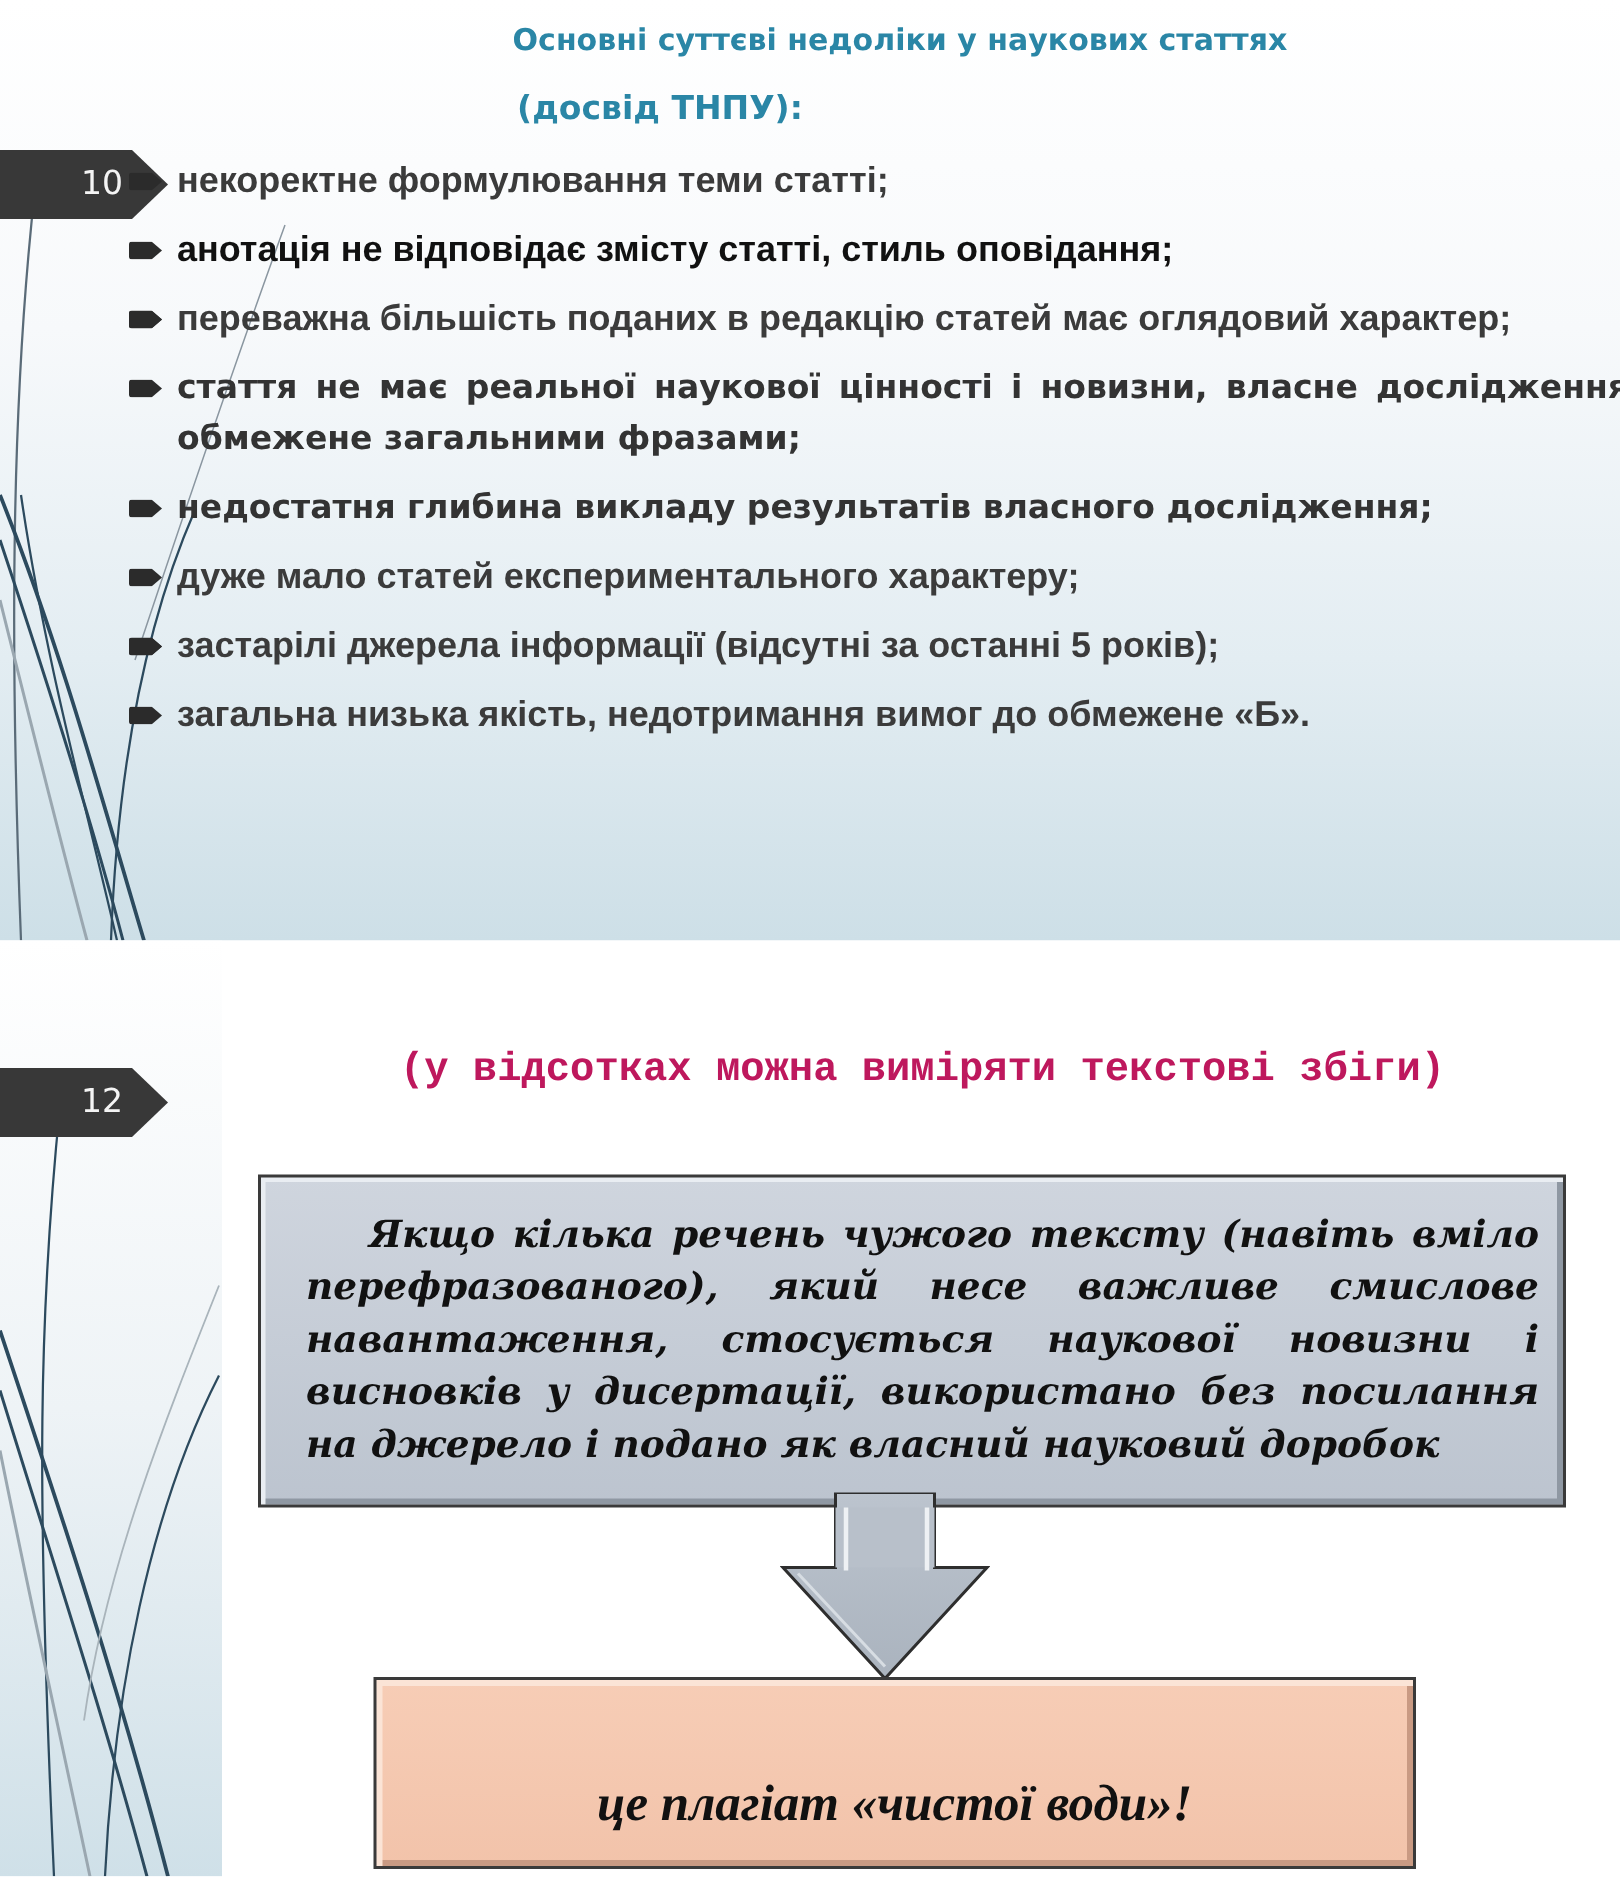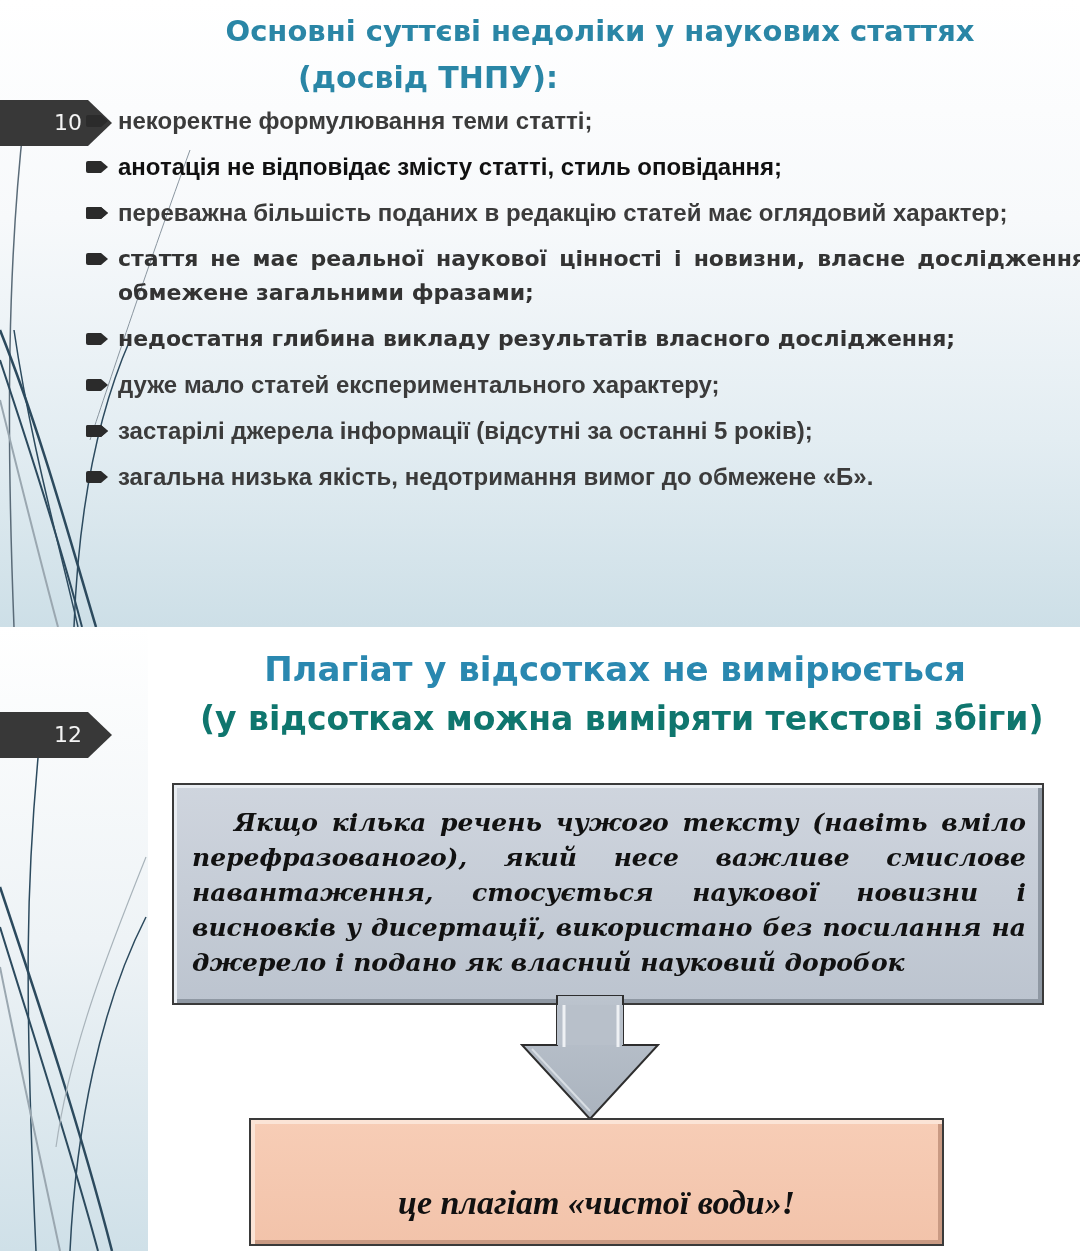--- a/index.html
+++ b/index.html
@@ -52,21 +52,21 @@
       border-radius: 2px;
     }
     .box-top {
       position: absolute; left: 172px; top: 783px; width: 872px; height: 222px;
       box-sizing: border-box;
       border: 2px solid #3a3a3a;
       background: linear-gradient(180deg, #cfd5de 0%, #bcc4cf 100%);
       box-shadow: inset 3px 3px 0 #e9edf2, inset -4px -4px 0 #8f98a3;
     }
     .box-top-text {
-      position: absolute; left: 18px; right: 16px; top: 20px;
+      position: absolute; left: 30px; right: 16px; top: 20px;
       font-family: "DejaVu Serif", serif; font-style: italic; font-weight: bold;
       font-size: 25px; line-height: 35px; color: #111;
       text-align: justify; text-align-last: left; text-indent: 42px;
     }
     .arrow { position: absolute; left: 520px; top: 995px; }
     .box-bottom {
       position: absolute; left: 249px; top: 1118px; width: 695px; height: 128px;
       box-sizing: border-box;
       border: 2px solid #3a3a3a;
       background: linear-gradient(180deg, #f7cdb6 0%, #f2c3aa 100%);
@@ -89,22 +89,22 @@
     <path d="M14 330 C 30 440, 58 540, 78 627" stroke="#2c4a5e" stroke-width="1.5" fill="none"></path>
     <path d="M130 340 C 95 420, 78 520, 74 627" stroke="#2c4a5e" stroke-width="1.5" fill="none"></path>
     <path d="M0 400 C 20 480, 40 560, 58 627" stroke="#9aa7b0" stroke-width="2" fill="none"></path>
     <path d="M190 150 C 150 260, 110 380, 90 440" stroke="#8a96a0" stroke-width="1" fill="none"></path>
   </svg>
 
   <div class="num-tag" style="top:57px;">
     <span>10</span>
   </div>
 
-  <div class="title" style="left:120px; width:960px; top:14px; font-size:29px;">Основні суттєві недоліки у наукових статтях</div>
-  <div class="title" style="left:108px; width:640px; top:60px; font-size:30px;">(досвід ТНПУ):</div>
+  <div class="title" style="left:120px; width:960px; top:14px; font-size:20px;">Основні суттєві недоліки у наукових статтях</div>
+  <div class="title" style="left:120px; width:640px; top:60px; font-size:22px;">(досвід ТНПУ):</div>
 
   <div class="bullets">
     <div class="bullet">
       <span class="bullet-icon"></span>
       <span>некоректне формулювання теми статті;</span>
     </div>
     <div class="bullet dark">
       <span class="bullet-icon"></span>
       <span>анотація не відповідає змісту статті, стиль оповідання;</span>
     </div>
@@ -149,22 +149,21 @@
     <path d="M0 300 C 34 410, 70 520, 98 624" stroke="#2c4a5e" stroke-width="2" fill="none"></path>
     <path d="M146 290 C 100 380, 76 500, 70 624" stroke="#2c4a5e" stroke-width="1.5" fill="none"></path>
     <path d="M146 230 C 110 320, 70 420, 56 520" stroke="#a9b4bb" stroke-width="1.2" fill="none"></path>
     <path d="M0 340 C 18 430, 38 520, 60 624" stroke="#9aa7b0" stroke-width="2" fill="none"></path>
   </svg>
 
   <div class="num-tag" style="top:42px;">
     <span>12</span>
   </div>
 
-  <div class="title" style="left:200px; width:830px; top:22px; font-size:34px; color:#2a88b0;">Плагіат у відсотках не вимірюється</div>
-  <div class="title" style="left:200px; width:830px; top:72px; font-size:33px; color:#0f766e;">(у відсотках можна виміряти текстові збіги)</div>
+  <div class="title" style="left:200px; width:830px; top:72px; font-size:27px; color:#be185d;font-family:Liberation Mono, monospace;">(у відсотках можна виміряти текстові збіги)</div>
 </section>
 
 <div class="box-top">
   <div class="box-top-text">Якщо кілька речень чужого тексту (навіть вміло перефразованого), який несе важливе смислове навантаження, стосується наукової новизни і висновків у дисертації, використано без посилання на джерело і подано як власний науковий доробок</div>
 </div>
 
 <svg class="arrow" width="140" height="126" viewBox="0 0 140 126">
   <defs>
     <linearGradient id="ag" x1="0" y1="0" x2="0" y2="1">
       <stop offset="0" stop-color="#bcc4ce"></stop>

